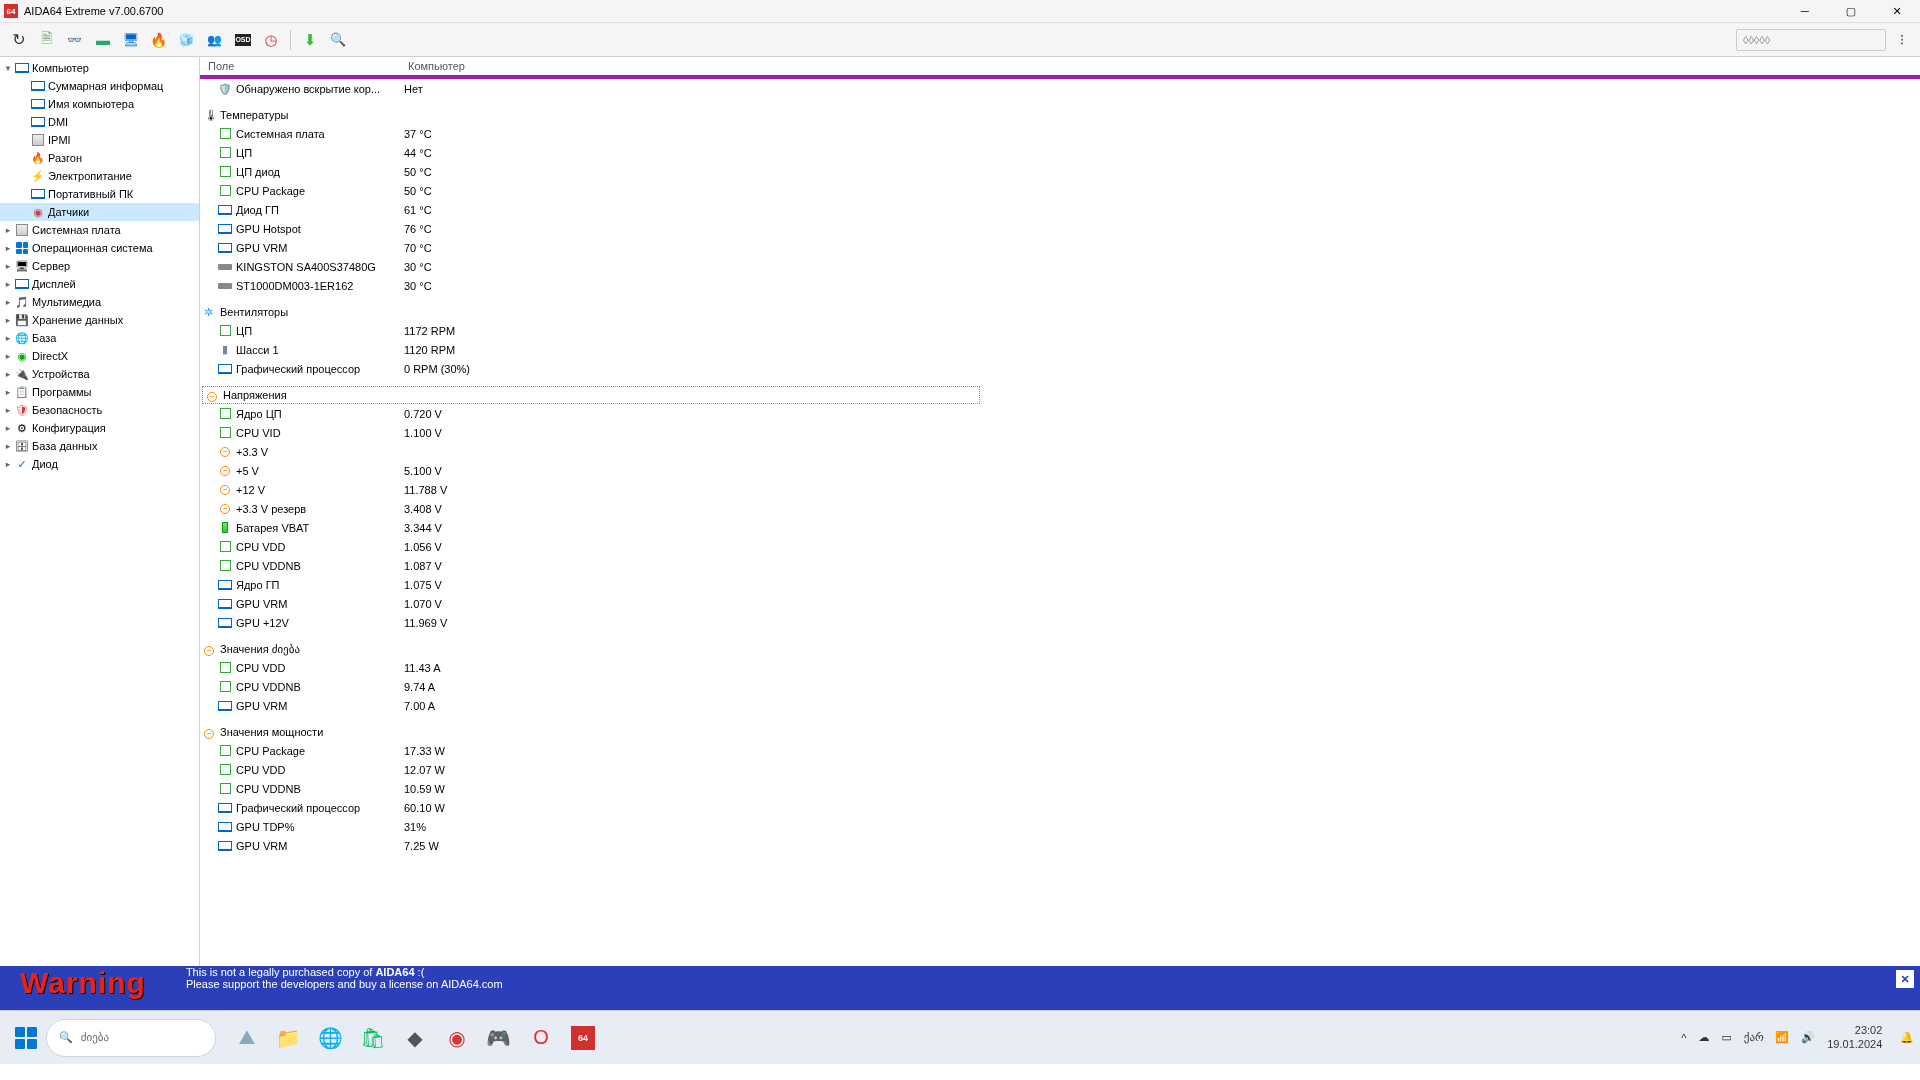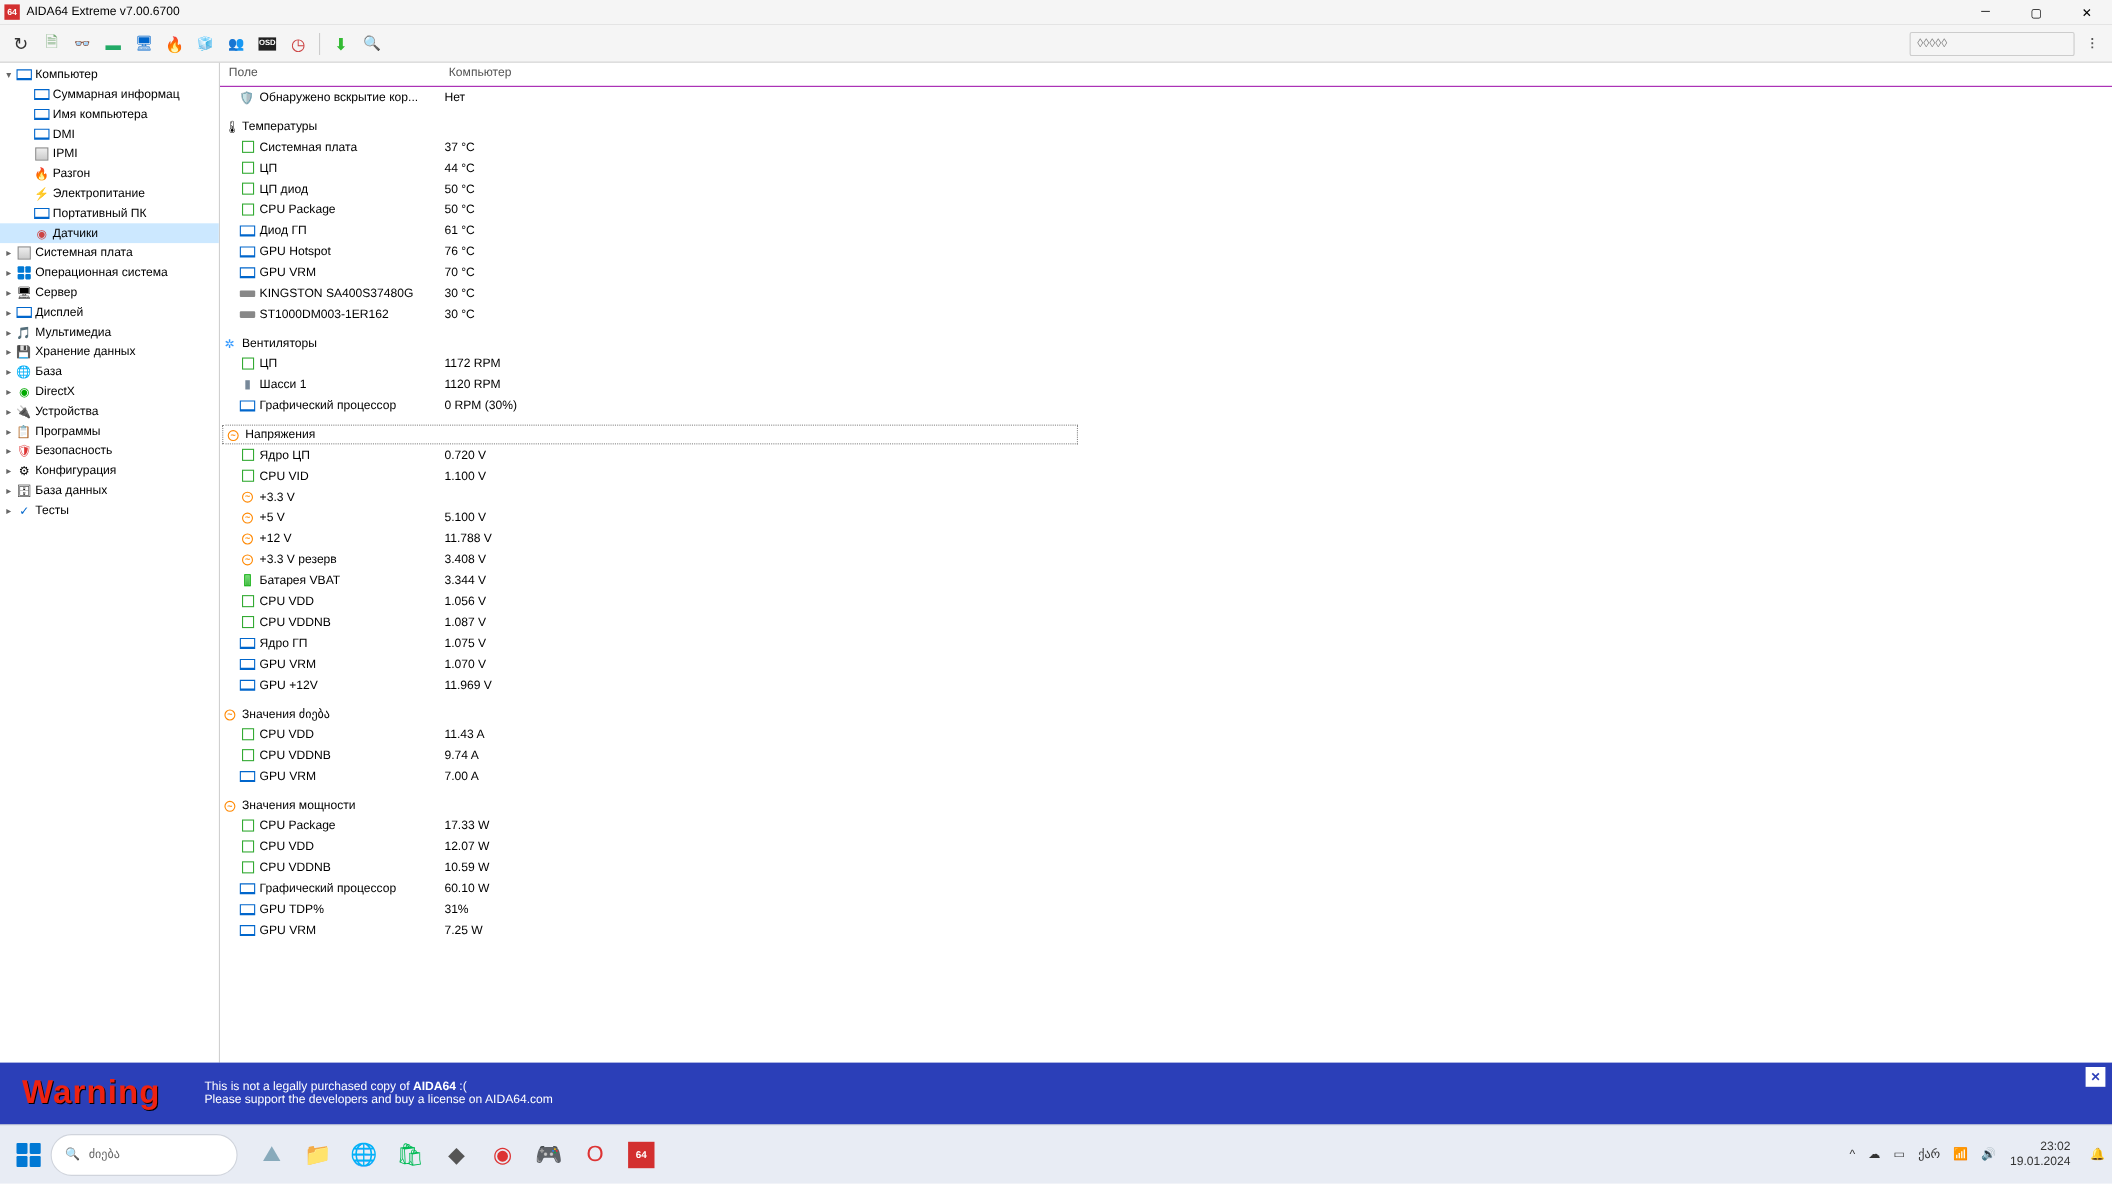--- a/index.html
+++ b/index.html
@@ -16,34 +16,34 @@
 .tdots{width:20px;text-align:center;font-weight:bold;color:#555}
 .workspace{display:flex;height:calc(100% - 23px - 34px - 60px - 54px)}
 .tree{width:200px;border-right:1px solid #d0d0d0;overflow-y:auto;padding:2px 0}
 .tnode{display:flex;align-items:center;height:18px;padding-left:4px;white-space:nowrap}
 .tnode.sel{background:#cce8ff}
 .tnode .exp{width:12px;text-align:center;color:#666;font-size:9px}
 .tnode .ticon{width:16px;height:14px;display:flex;align-items:center;justify-content:center;margin-right:2px}
 .tnode.d0{padding-left:2px}
 .tnode.d1{padding-left:18px}
 .content{flex:1;overflow:auto;position:relative}
-.chead{display:flex;height:22px;border-bottom:1px solid #a21caf;background:#fff;position:sticky;top:0}
+.chead{display:flex;height:22px;border-bottom:4px solid #a21caf;background:#fff;position:sticky;top:0}
 .chead .col{padding:3px 8px;color:#555}
 .chead .c1{width:200px}
 .sect{margin-top:8px}
 .shead{display:flex;align-items:center;height:18px;padding-left:4px}
 .shead .sicon{width:12px;height:12px;margin-right:4px}
 .shead.boxed{border:1px dotted #888;margin-right:calc(100% - 780px);margin-left:2px}
 .row{display:flex;align-items:center;height:19px;padding-left:18px}
 .row .ricon{width:14px;height:12px;margin-right:4px;display:inline-flex;align-items:center;justify-content:center}
 .row .rfield{width:168px;overflow:hidden;text-overflow:ellipsis;white-space:nowrap}
 .row0{display:flex;align-items:center;height:19px;padding-left:18px}
 .row0 .ricon{width:14px;height:12px;margin-right:4px}
 .row0 .rfield{width:168px;overflow:hidden;text-overflow:ellipsis;white-space:nowrap}
-.warnbar{height:56px;background:#2b3fb8;color:#fff;display:flex;align-items:center;padding:0 20px;position:relative}
+.warnbar{height:44px;background:#2b3fb8;color:#fff;display:flex;align-items:flex-start;padding:0 20px;position:relative}
 .warnbar .wtitle{font-family:Impact,sans-serif;font-size:30px;color:#e21;letter-spacing:1px;font-weight:bold;text-shadow:1px 1px 0 #000}
 .warnbar .wtext{margin-left:40px;font-size:16px}
 .warnbar .wtext b{font-weight:bold}
 .warnbar .wclose{position:absolute;right:6px;top:4px;width:18px;height:18px;background:#fff;color:#2b3fb8;display:flex;align-items:center;justify-content:center;font-weight:bold}
 .taskbar{height:54px;background:#e8ecf4;display:flex;align-items:center;padding:0 6px;border-top:1px solid #c8ccd4}
 .startbtn{width:40px;height:40px;display:flex;align-items:center;justify-content:center}
 .win11{width:22px;height:22px;display:grid;grid-template-columns:1fr 1fr;grid-template-rows:1fr 1fr;gap:2px}
 .win11 div{background:#0078d4;border-radius:1px}
 .searchbox{display:flex;align-items:center;height:38px;width:170px;background:#fff;border-radius:19px;padding:0 12px;gap:8px;color:#666;border:1px solid #d0d4dc}
 .tasks{display:flex;gap:4px;margin-left:12px}
@@ -221,21 +221,21 @@
         <span>Конфигурация</span>
       </div>
       <div class="tnode d0">
         <span class="exp">▸</span>
         <span class="ticon">🗄</span>
         <span>База данных</span>
       </div>
       <div class="tnode d0">
         <span class="exp">▸</span>
         <span class="ticon" style="color: rgb(0, 102, 204);">✓</span>
-        <span>Тесты</span>
+        <span>Диод</span>
       </div>
     </div>
   <div class="content">
     <div class="chead">
       <div class="col c1">Поле</div>
       <div class="col">Компьютер</div>
     </div>
     <div class="row0">
       <span class="ricon">🛡️</span>
       <span class="rfield">Обнаружено вскрытие кор...</span>

